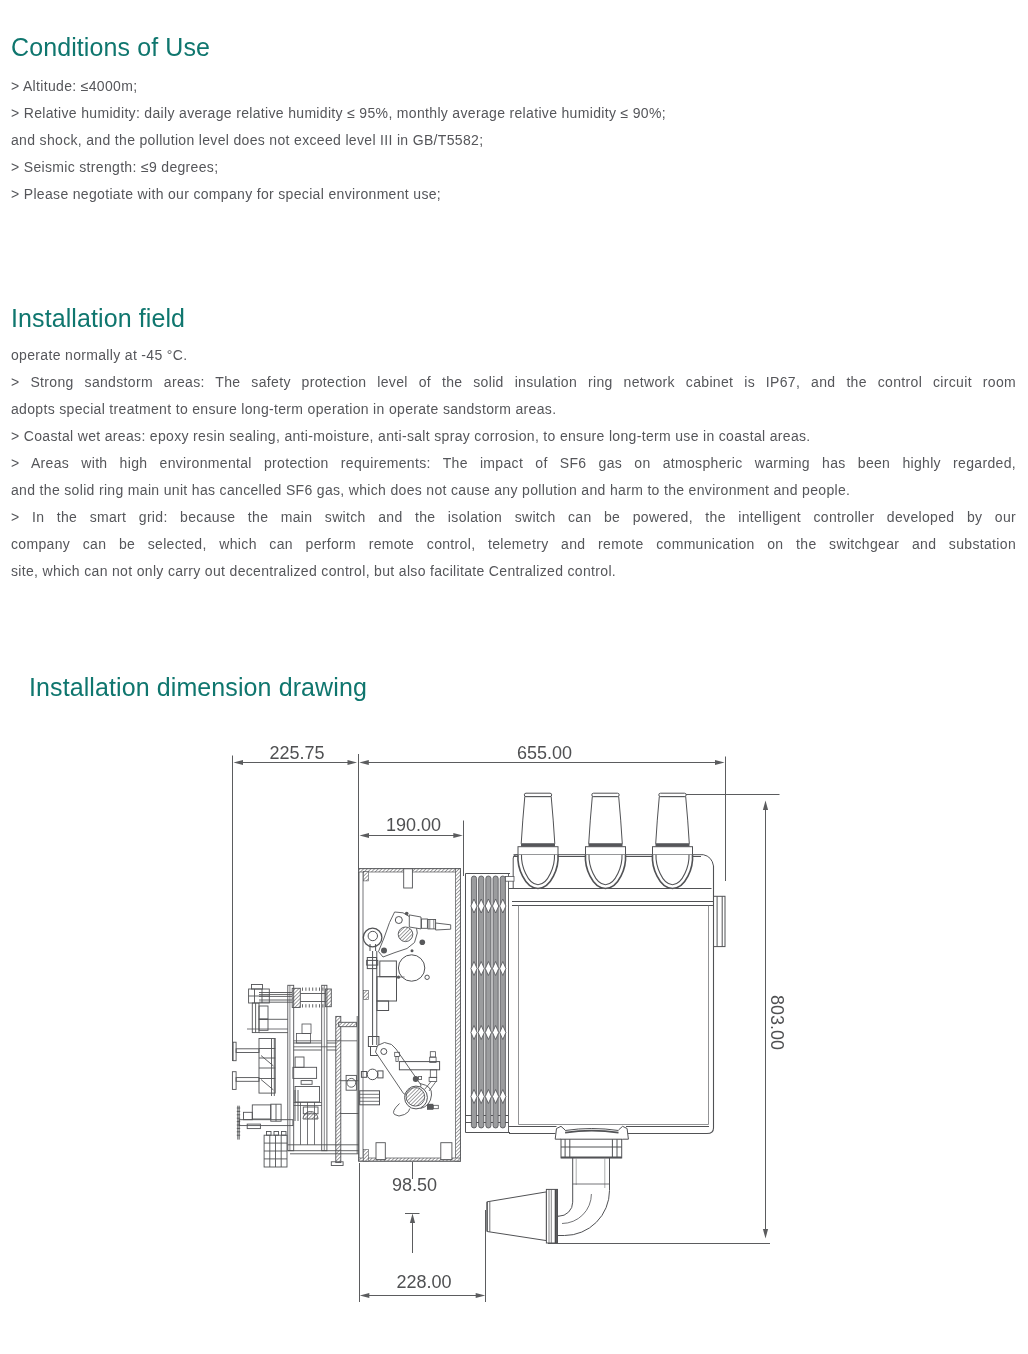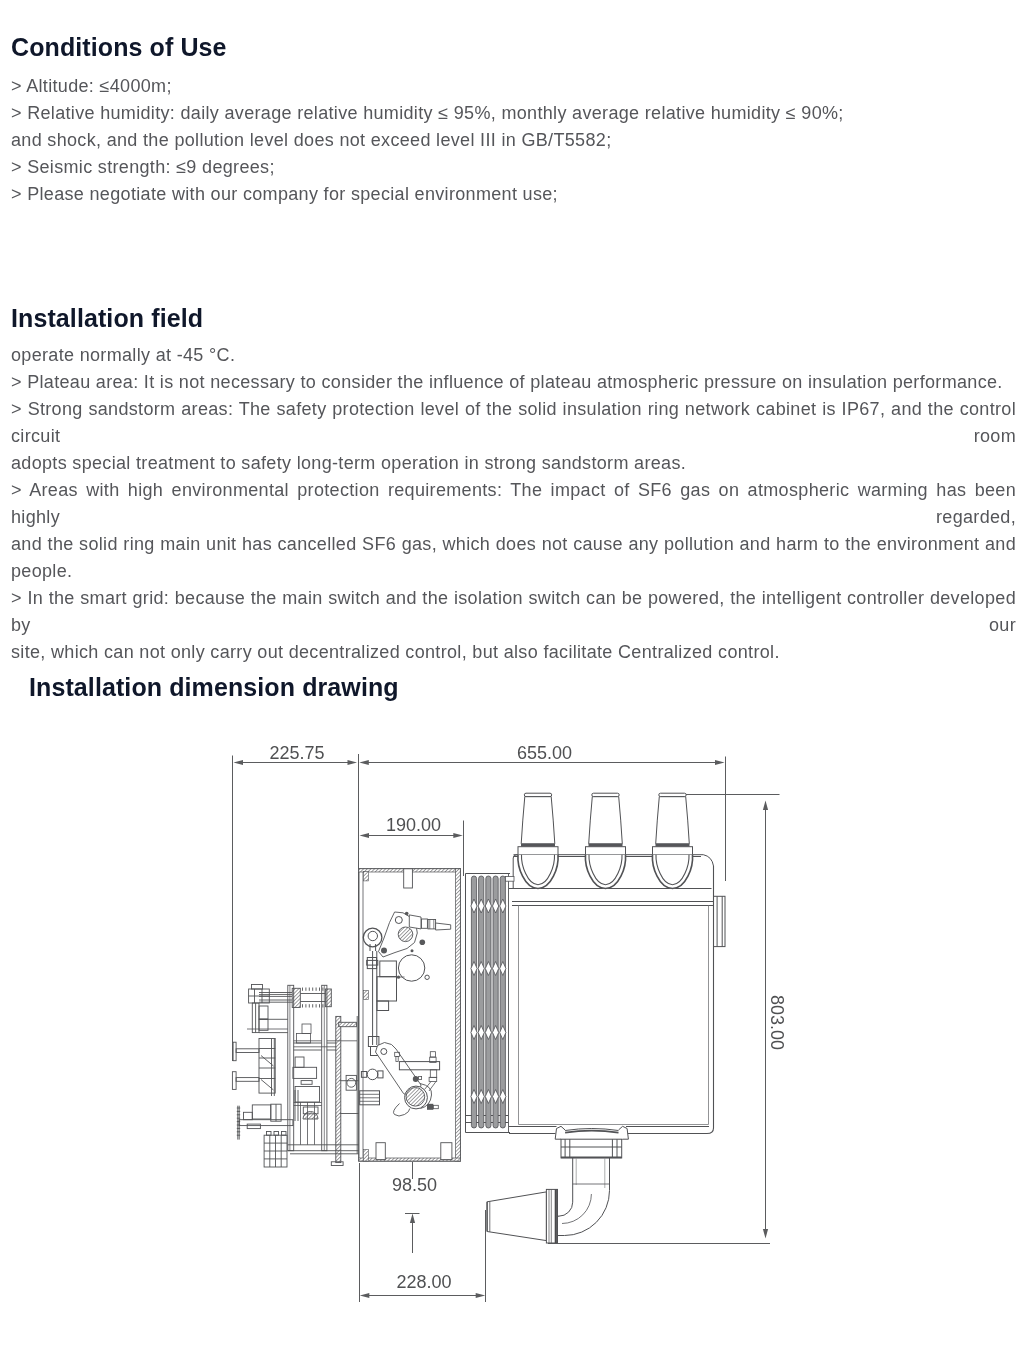--- a/index.html
+++ b/index.html
@@ -1,42 +1,43 @@
 <!DOCTYPE html>
 <html><head>
 <meta charset="utf-8">
 <style>
 html,body{margin:0;padding:0;background:#ffffff;}
 body{position:relative;width:1028px;height:1354px;overflow:hidden;
   font-family:"Liberation Sans",sans-serif;color:#55565a;}
-h2{position:absolute;left:11px;margin:0;color:#0f172a;font-size:25px;line-height:25px;letter-spacing:0.1px;font-weight:bold;white-space:nowrap;text-align:center;}
-.txt{position:absolute;left:11px;width:1005px;font-size:18px;line-height:27px;letter-spacing:0.33px;}
+h2{position:absolute;left:11px;margin:0;color:#0f766e;font-size:25px;line-height:25px;letter-spacing:0.1px;font-weight:normal;white-space:nowrap;text-align:center;}
+.txt{position:absolute;left:11px;width:1005px;font-size:14px;line-height:27px;letter-spacing:0.33px;}
 .txt div{margin:0;text-align:justify;}
 .txt div.j{text-align-last:justify;}
 #svgdraw{position:absolute;left:0;top:0;}
 </style>
 </head>
 <body>
 <h2 style="top:35.3px;">Conditions of Use</h2>
 <div class="txt" style="top:73px;">
 <div>&gt; Altitude: ≤4000m;</div>
 <div>&gt; Relative humidity: daily average relative humidity ≤ 95%, monthly average relative humidity ≤ 90%;</div>
 <div>and shock, and the pollution level does not exceed level III in GB/T5582;</div>
 <div>&gt; Seismic strength: ≤9 degrees;</div>
 <div>&gt; Please negotiate with our company for special environment use;</div>
 </div>
 <h2 style="top:306.4px;">Installation field</h2>
 <div class="txt" style="top:342px;">
 <div>operate normally at -45 °C.</div>
-<div>&gt; Plateau area: It is not necessary to consider the influence of plateau atmospheric pressure on insulation performance.</div>
 <div class="j">&gt; Strong sandstorm areas: The safety protection level of the solid insulation ring network cabinet is IP67, and the control circuit room</div>
-<div>adopts special treatment to safety long-term operation in strong sandstorm areas.</div>
+<div>adopts special treatment to ensure long-term operation in operate sandstorm areas.</div>
+<div>&gt; Coastal wet areas: epoxy resin sealing, anti-moisture, anti-salt spray corrosion, to ensure long-term use in coastal areas.</div>
 <div class="j">&gt; Areas with high environmental protection requirements: The impact of SF6 gas on atmospheric warming has been highly regarded,</div>
 <div>and the solid ring main unit has cancelled SF6 gas, which does not cause any pollution and harm to the environment and people.</div>
 <div class="j">&gt; In the smart grid: because the main switch and the isolation switch can be powered, the intelligent controller developed by our</div>
+<div class="j">company can be selected, which can perform remote control, telemetry and remote communication on the switchgear and substation</div>
 <div>site, which can not only carry out decentralized control, but also facilitate Centralized control.</div>
 </div>
 <h2 style="top:675.2px;margin-left:18px;">Installation dimension drawing</h2>
 <svg id="svgdraw" width="1028" height="1354" viewBox="0 0 1028 1354">
 <defs>
 <pattern id="hat" width="2.6" height="2.6" patternUnits="userSpaceOnUse" patternTransform="rotate(45)">
 <rect width="2.6" height="2.6" fill="#ffffff"></rect>
 <line x1="0" y1="0" x2="0" y2="2.6" stroke="#4d4d4f" stroke-width="1.05"></line>
 </pattern>
 </defs>

